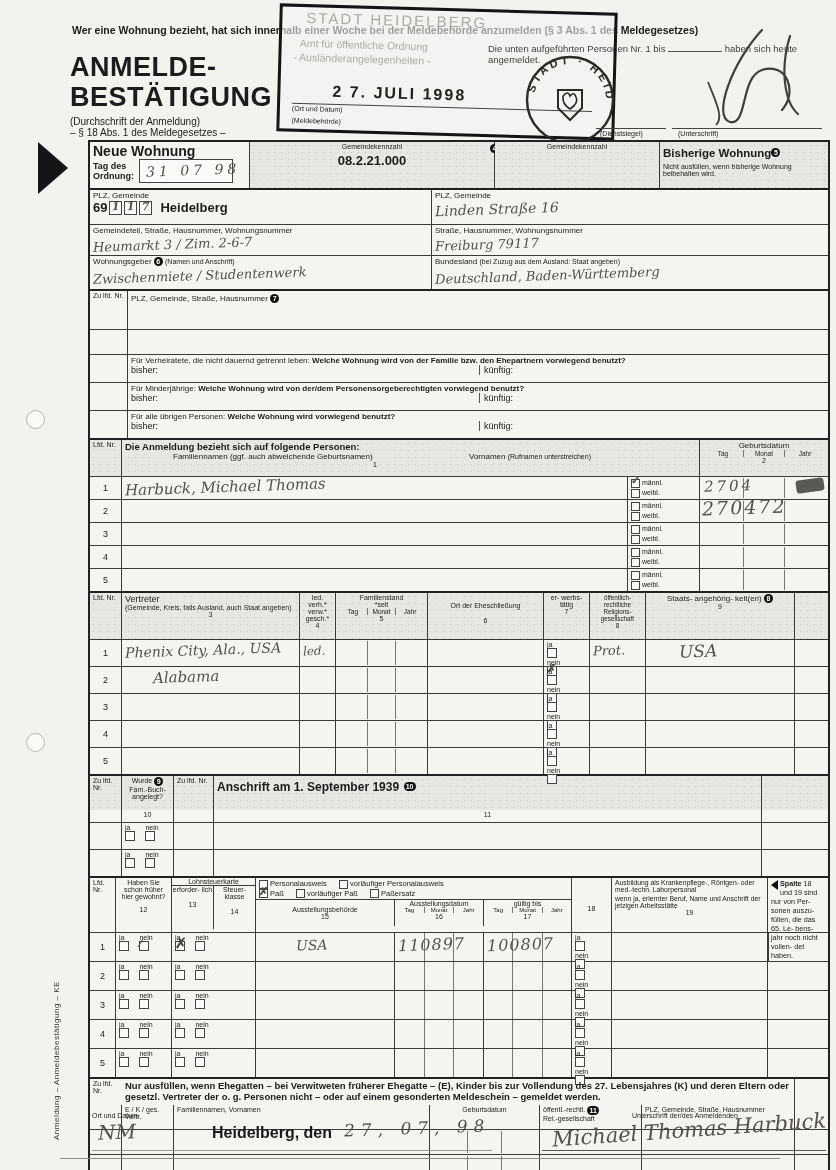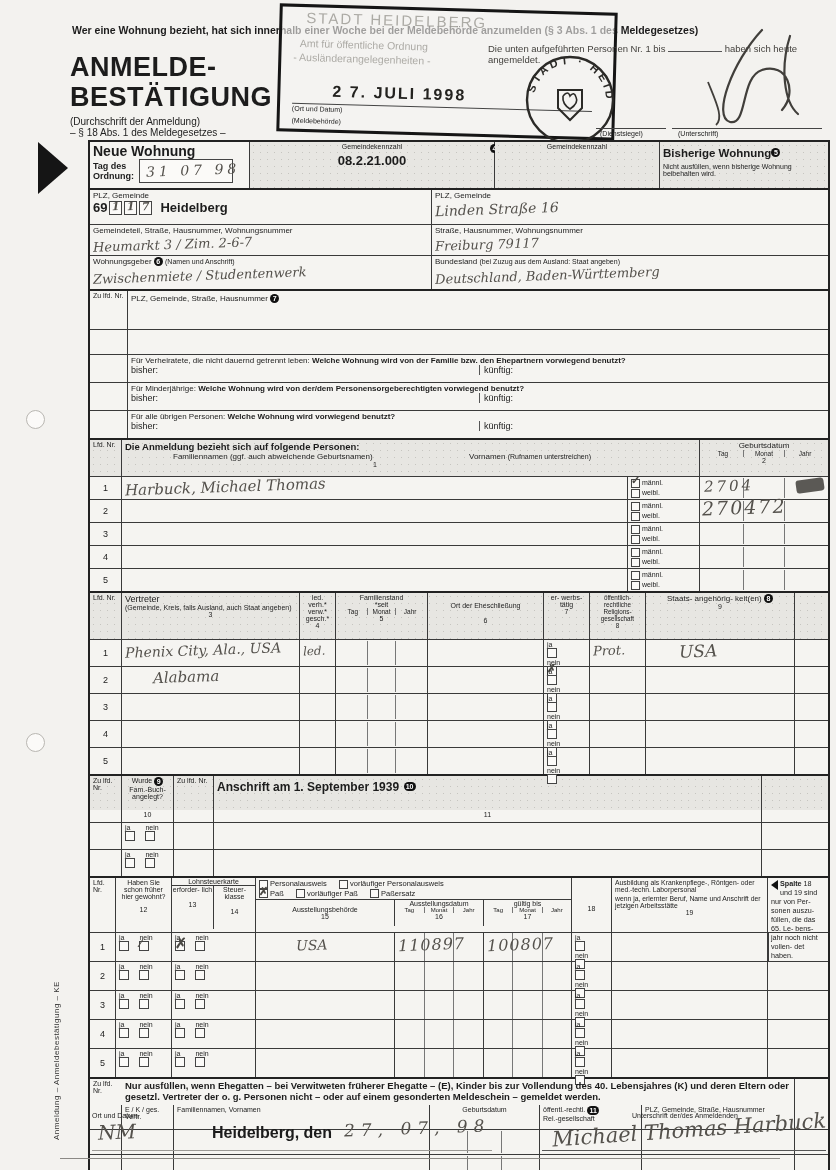--- a/index.html
+++ b/index.html
@@ -740,21 +740,21 @@
       <span class="jn"><span class="w">ja</span><span class="cb"></span></span>
       <span class="jn" style="margin-right:0;"><span class="w">nein</span><span class="cb"></span></span>
     </div>
     <div class="cell" style="width:156px;"></div>
     <div class="cell" style="width:60px;"></div>
   </div>
 
   <div class="row" style="height:26px;">
     <div class="cell lab7" style="width:32px;border-right:none;">Zu lfd. Nr.</div>
     <div class="cell bold" style="width:673px;font-size:9.5px;line-height:11px;">
-      <span>Nur ausfüllen, wenn Ehegatten – bei Verwitweten früherer Ehegatte – (E), Kinder bis zur Vollendung des 40. Lebensjahres (K)</span>
+      <span>Nur ausfüllen, wenn Ehegatten – bei Verwitweten früherer Ehegatte – (E), Kinder bis zur Vollendung des 27. Lebensjahres (K)</span>
       <span>und deren Eltern oder gesetzl. Vertreter der o. g. Personen nicht – oder auf einem gesonderten Meldeschein – gemeldet werden.</span>
     </div>
     <div style="width:33px;"></div>
   </div>
   <div class="row bb" style="height:24px;">
     <div class="cell" style="width:32px;"></div>
     <div class="cell lab7" style="width:52px;">E / K / ges. Vertr.</div>
     <div class="cell lab7" style="width:256px;">Familiennamen, Vornamen</div>
     <div class="cell lab7" style="width:110px;text-align:center;">Geburtsdatum</div>
     <div class="cell lab7" style="width:102px;">

